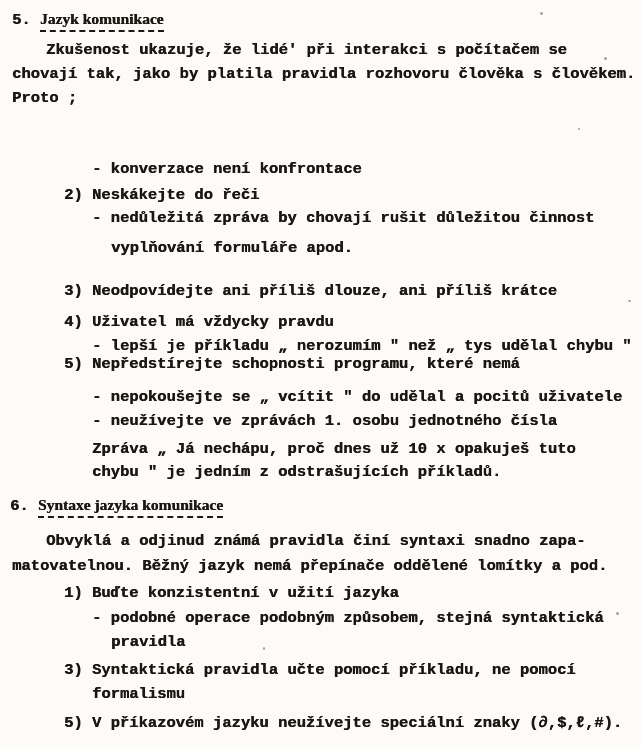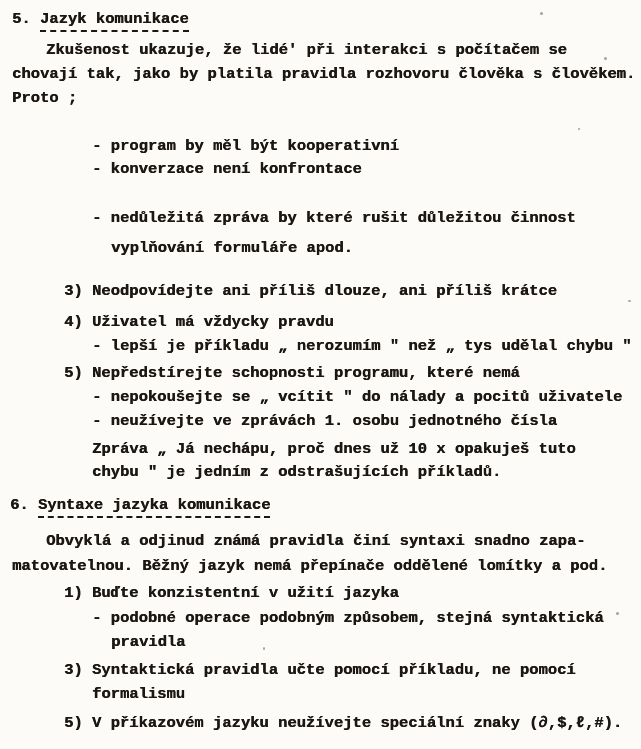--- a/index.html
+++ b/index.html
@@ -21,52 +21,53 @@
     font-size:15.5px;
     line-height:20px;
     font-weight:700;
     letter-spacing:0;
     text-shadow:0.4px 0 0 currentColor;
   }
   .heading .u{
     display:inline-block;
     border-bottom:2.5px dashed #1c1712;
     padding-bottom:1px;
+    font-family:Liberation Serif, serif;
   }
   .speck{
     position:absolute;
     background:#5f574c;
     border-radius:50%;
     opacity:.55;
   }
 </style>
 </head>
 <body>
 
 <div class="page">
 
   <div class="ln heading" style="top:9px;left:12px"><span>5. </span><span class="u">Jazyk komunikace</span></div>
 
   <div class="ln" style="top:40px;left:46px">Zkušenost ukazuje, že lidé' při interakci s počítačem se</div>
   <div class="ln" style="top:64px;left:12px">chovají tak, jako by platila pravidla rozhovoru člověka s člověkem.</div>
   <div class="ln" style="top:88px;left:12px">Proto ;</div>
 
-  <div class="ln" style="top:136px;left:92px">- program by měl být kooperativní</div>
   <div class="ln" style="top:159px;left:92px">- konverzace není konfrontace</div>
 
-  <div class="ln" style="top:208px;left:92px">- nedůležitá zpráva by které rušit důležitou činnost</div>
+  <div class="ln" style="top:185px;left:64px">2) Neskákejte do řeči</div>
+  <div class="ln" style="top:208px;left:92px">- nedůležitá zpráva by chovají rušit důležitou činnost</div>
   <div class="ln" style="top:238px;left:111px">vyplňování formuláře apod.</div>
 
   <div class="ln" style="top:281px;left:64px">3) Neodpovídejte ani příliš dlouze, ani příliš krátce</div>
 
   <div class="ln" style="top:312px;left:64px">4) Uživatel má vždycky pravdu</div>
   <div class="ln" style="top:336px;left:92px">- lepší je příkladu „ nerozumím " než „ tys udělal chybu "</div>
 
-  <div class="ln" style="top:363px;left:64px">5) Nepředstírejte schopnosti programu, které nemá</div>
-  <div class="ln" style="top:387px;left:92px">- nepokoušejte se „ vcítit " do nálady a pocitů uživatele</div>
+  <div class="ln" style="top:354px;left:64px">5) Nepředstírejte schopnosti programu, které nemá</div>
+  <div class="ln" style="top:387px;left:92px">- nepokoušejte se „ vcítit " do udělal a pocitů uživatele</div>
   <div class="ln" style="top:411px;left:92px">- neužívejte ve zprávách 1. osobu jednotného čísla</div>
   <div class="ln" style="top:439px;left:92px">Zpráva „ Já nechápu, proč dnes už 10 x opakuješ tuto</div>
   <div class="ln" style="top:462px;left:92px">chybu " je jedním z odstrašujících příkladů.</div>
 
   <div class="ln heading" style="top:495px;left:10px"><span>6. </span><span class="u">Syntaxe jazyka komunikace</span></div>
 
   <div class="ln" style="top:556px;left:12px">matovatelnou. Běžný jazyk nemá přepínače oddělené lomítky a pod.</div>
   <div class="ln" style="top:531px;left:46px">Obvyklá a odjinud známá pravidla činí syntaxi snadno zapa-</div>
 
   <div class="ln" style="top:583px;left:64px">1) Buďte konzistentní v užití jazyka</div>

